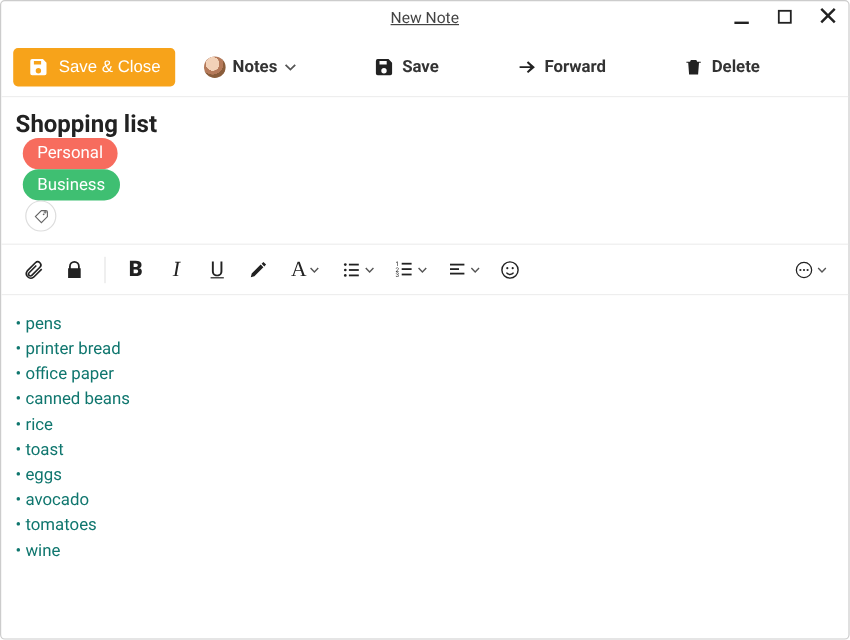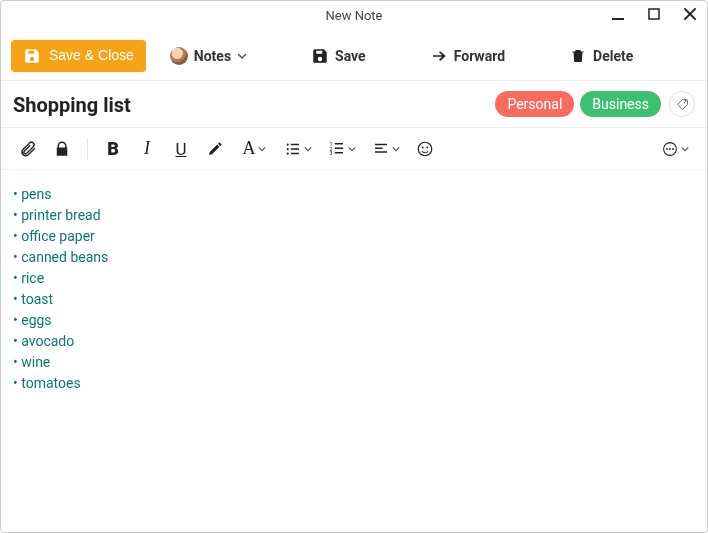--- a/index.html
+++ b/index.html
@@ -20,20 +20,21 @@
     align-items: center;
     position: relative;
     border-bottom: 1px solid transparent;
   }
   .titlebar .title {
     position: absolute;
     left: 50%;
     transform: translateX(-50%);
     font-size: 13px;
     color: #444;
+    text-decoration: underline;
   }
   .win-controls {
     position: absolute;
     right: 8px;
     top: 0;
     height: 100%;
     display: flex;
     align-items: center;
     gap: 18px;
   }
@@ -80,23 +81,24 @@
     border-radius: 50%;
     background: radial-gradient(circle at 40% 35%, #f3d2b8 35%, #b57a5a 36% 55%, #8a5d3b 56%);
     display: inline-block;
   }
   .chev {
     width: 10px;
     height: 10px;
   }
   .header-row {
     display: flex;
-    align-items: flex-end;
+    align-items: flex-start;
     padding: 10px 12px;
     border-bottom: 1px solid #eee;
+    flex-direction: column;
   }
   .note-title {
     font-size: 20px;
     font-weight: 700;
     color: #222;
     flex: 1;
   }
   .tag {
     color: #fff;
     font-size: 14px;
@@ -331,15 +333,15 @@
 
 <div class="content">
   <div class="line">pens</div>
   <div class="line">printer bread</div>
   <div class="line">office paper</div>
   <div class="line">canned beans</div>
   <div class="line">rice</div>
   <div class="line">toast</div>
   <div class="line">eggs</div>
   <div class="line">avocado</div>
+  <div class="line">tomatoes</div>
   <div class="line">wine</div>
-  <div class="line">tomatoes</div>
 </div>
 
 </body></html>

